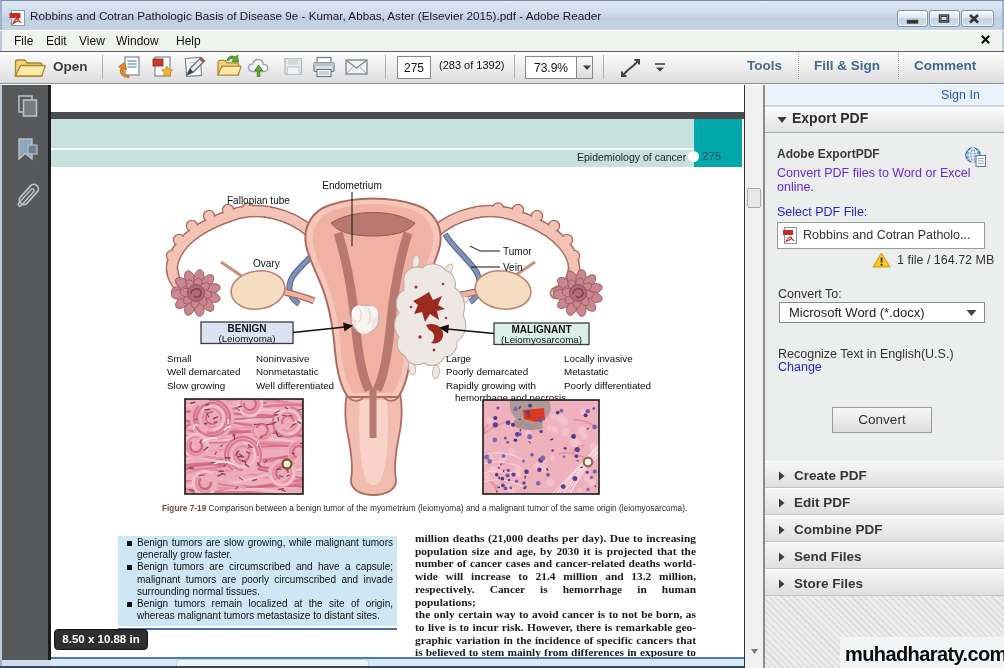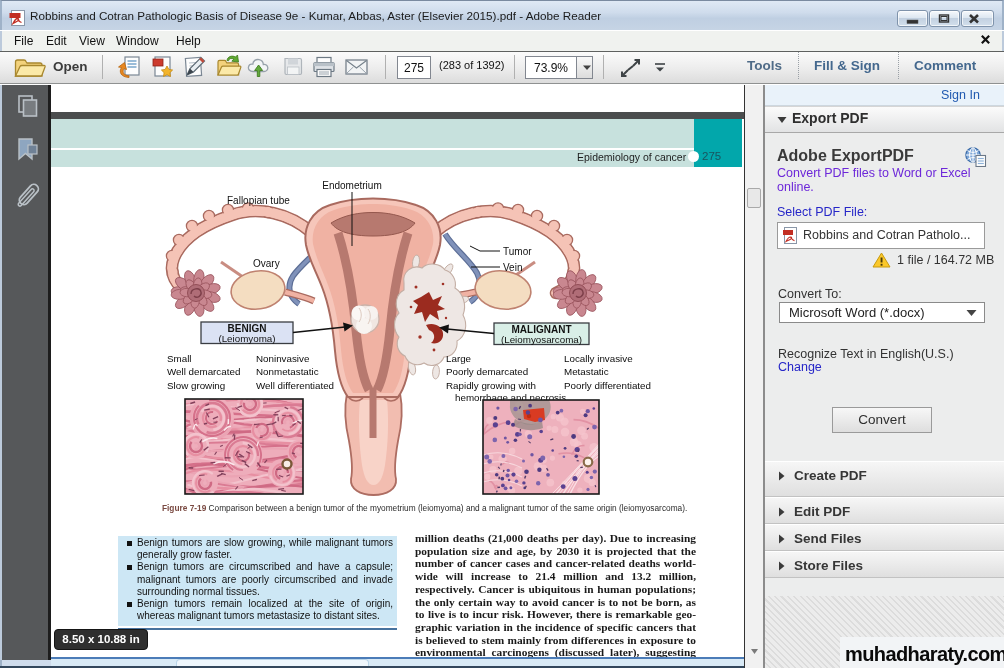--- a/index.html
+++ b/index.html
@@ -226,21 +226,21 @@
 </div>
 <div class="abs" style="left:127px;top:541px;width:4.5px;height:4.5px;background:#111"></div>
 <div class="abs" style="left:127px;top:565px;width:4.5px;height:4.5px;background:#111"></div>
 <div class="abs" style="left:127px;top:602px;width:4.5px;height:4.5px;background:#111"></div>
 
 <div class="abs" style="left:415px;top:532px;width:281px;font-family:'Liberation Serif',serif;font-size:11.4px;font-weight:bold;line-height:12.7px;color:#1a1a1a">
   <div style="text-align:justify;text-align-last:justify">million deaths (21,000 deaths per day). Due to increasing</div>
   <div style="text-align:justify;text-align-last:justify">population size and age, by 2030 it is projected that the</div>
   <div style="text-align:justify;text-align-last:justify">number of cancer cases and cancer-related deaths world-</div>
   <div style="text-align:justify;text-align-last:justify">wide will increase to <b>21.4 million and 13.2 million,</b></div>
-  <div style="text-align:justify;text-align-last:justify">respectively. Cancer is ubiquitous in human populations;</div>
+  <div style="text-align:justify;text-align-last:justify">respectively. Cancer is hemorrhage in human populations;</div>
   <div style="text-align:justify;text-align-last:justify">the only certain way to avoid cancer is to not be born, as</div>
   <div style="text-align:justify;text-align-last:justify">to live is to incur risk. However, there is remarkable geo-</div>
   <div style="text-align:justify;text-align-last:justify">graphic variation in the incidence of specific cancers that</div>
   <div style="text-align:justify;text-align-last:justify">is believed to stem mainly from differences in exposure to</div>
   <div style="text-align:justify;text-align-last:justify">environmental carcinogens (discussed later), suggesting</div>
   <div style="text-align:justify;text-align-last:justify">that many (and perhaps even most) cancers are prevent-</div>
 </div>
 
 <div class="abs" id="bluestrip"></div>
 <div class="abs" id="nextpagebox"></div>
@@ -723,21 +723,21 @@
 </svg>
 
 <div class="abs" id="rpanel"></div>
 <div class="abs" style="left:765px;top:85px;width:239px;height:21px;background:#e9f2fa;border-bottom:1px solid #cdd7df"></div>
 <div class="abs" style="left:941px;top:88px;font-size:12.5px;color:#2059b0">Sign In</div>
 <div class="abs" style="left:765px;top:106px;width:239px;height:27px;background:linear-gradient(#fbfbfb,#e2e3e4);border-bottom:1px solid #a8a8a8;border-top:1px solid #d5d5d5"></div>
 <svg class="abs" style="left:777px;top:116px" width="10" height="8" viewBox="0 0 10 8">
     <path d="M 0.5 1 L 9.5 1 L 5 7 Z" fill="#3a3a3a"></path>
   </svg>
 <div class="abs" style="left:792px;top:110px;font-size:14px;font-weight:bold;color:#2e2e2e">Export PDF</div>
-<div class="abs" style="left:777px;top:147px;font-size:16px;font-weight:bold;color:#3a3a3a">Adobe ExportPDF</div>
+<div class="abs" style="left:777px;top:147px;font-size:12px;font-weight:bold;color:#3a3a3a">Adobe ExportPDF</div>
 <svg class="abs" style="left:963px;top:147px" width="24" height="20" viewBox="0 0 24 20">
   <circle cx="10" cy="8" r="7.2" fill="#7ea7d8" stroke="#3a6ba8" stroke-width="1.2"></circle>
   <path d="M 10 0.8 L 10 15.2 M 2.8 8 L 17.2 8 M 4.5 3.5 C 8 6 12 6 15.5 3.5 M 4.5 12.5 C 8 10 12 10 15.5 12.5" stroke="#ffffff" stroke-width="1" fill="none"></path>
   <ellipse cx="10" cy="8" rx="3.4" ry="7.2" fill="none" stroke="#ffffff" stroke-width="1"></ellipse>
   <rect x="13" y="8.5" width="9.5" height="11" fill="#fff" stroke="#6b7888" stroke-width="1.1"></rect>
   <g stroke="#8fb2d8" stroke-width="1.2">
       <line x1="14.8" y1="11.5" x2="20.8" y2="11.5"></line>
       <line x1="14.8" y1="14" x2="20.8" y2="14"></line>
       <line x1="14.8" y1="16.5" x2="20.8" y2="16.5"></line>
     </g>
@@ -761,31 +761,37 @@
 <div class="abs" style="left:779px;top:302px;width:206px;height:21px;background:#fff;border:1px solid #8a8a8a"></div>
 <div class="abs" style="left:789px;top:305px;font-size:13px;color:#222">Microsoft Word (*.docx)</div>
 <svg class="abs" style="left:965px;top:309px" width="13" height="8" viewBox="0 0 13 8">
     <path d="M 1.5 1 L 6.5 7 L 11.5 1 Z" fill="#444"></path>
   </svg>
 <div class="abs" style="left:778px;top:347px;font-size:12.5px;color:#333">Recognize Text in English(U.S.)</div>
 <div class="abs" style="left:778px;top:360px;font-size:12.5px;color:#2626c8">Change</div>
 <div class="abs" style="left:832px;top:407px;width:100px;height:26px;background:linear-gradient(#f7f7f7,#dedede);border:1px solid #9a9a9a;font-size:13.5px;color:#2e2e2e;text-align:center;line-height:24px">Convert</div>
 
 <div class="abs" style="left:765px;top:461px;width:239px;height:135px">
-  <div style="height:36px;background:linear-gradient(#f6f6f6,#dfdfdf);border-top:1px solid #fff;border-bottom:1px solid #c2c2c2;position:relative">
+  <div style="height:27px;background:linear-gradient(#f6f6f6,#dfdfdf);border-top:1px solid #fff;border-bottom:1px solid #c2c2c2;position:relative">
     <svg style="position:absolute;left:13px;top:9px" width="7" height="10" viewBox="0 0 7 10">
         <path d="M 1 0.5 L 6.5 5 L 1 9.5 Z" fill="#3a3a3a"></path>
       </svg>
     <span style="position:absolute;left:29px;top:6px;font-size:13.5px;font-weight:bold;color:#363636">Create PDF</span>
   </div>
   <div style="height:27px;background:linear-gradient(#f6f6f6,#dfdfdf);border-top:1px solid #fff;border-bottom:1px solid #c2c2c2;position:relative">
     <svg style="position:absolute;left:13px;top:9px" width="7" height="10" viewBox="0 0 7 10">
         <path d="M 1 0.5 L 6.5 5 L 1 9.5 Z" fill="#3a3a3a"></path>
       </svg>
     <span style="position:absolute;left:29px;top:6px;font-size:13.5px;font-weight:bold;color:#363636">Edit PDF</span>
+  </div>
+  <div style="height:27px;background:linear-gradient(#f6f6f6,#dfdfdf);border-top:1px solid #fff;border-bottom:1px solid #c2c2c2;position:relative">
+    <svg style="position:absolute;left:13px;top:9px" width="7" height="10" viewBox="0 0 7 10">
+        <path d="M 1 0.5 L 6.5 5 L 1 9.5 Z" fill="#3a3a3a"></path>
+      </svg>
+    <span style="position:absolute;left:29px;top:6px;font-size:13.5px;font-weight:bold;color:#363636">Combine PDF</span>
   </div>
   <div style="height:27px;background:linear-gradient(#f6f6f6,#dfdfdf);border-top:1px solid #fff;border-bottom:1px solid #c2c2c2;position:relative">
     <svg style="position:absolute;left:13px;top:9px" width="7" height="10" viewBox="0 0 7 10">
         <path d="M 1 0.5 L 6.5 5 L 1 9.5 Z" fill="#3a3a3a"></path>
       </svg>
     <span style="position:absolute;left:29px;top:6px;font-size:13.5px;font-weight:bold;color:#363636">Send Files</span>
   </div>
   <div style="height:27px;background:linear-gradient(#f6f6f6,#dfdfdf);border-top:1px solid #fff;border-bottom:1px solid #c2c2c2;position:relative">
     <svg style="position:absolute;left:13px;top:9px" width="7" height="10" viewBox="0 0 7 10">
         <path d="M 1 0.5 L 6.5 5 L 1 9.5 Z" fill="#3a3a3a"></path>

